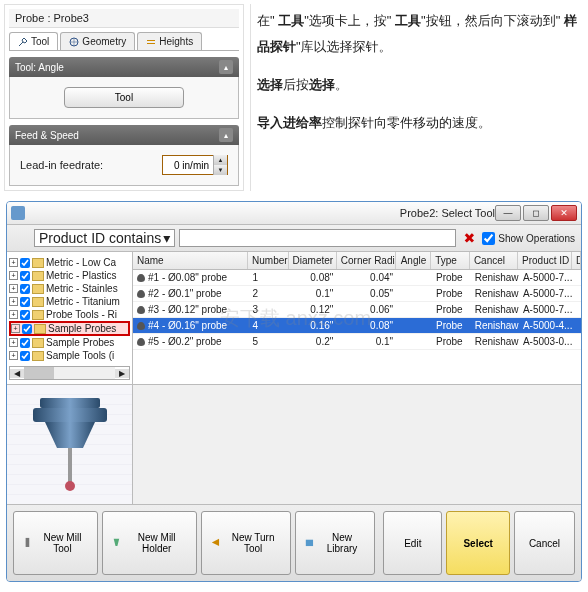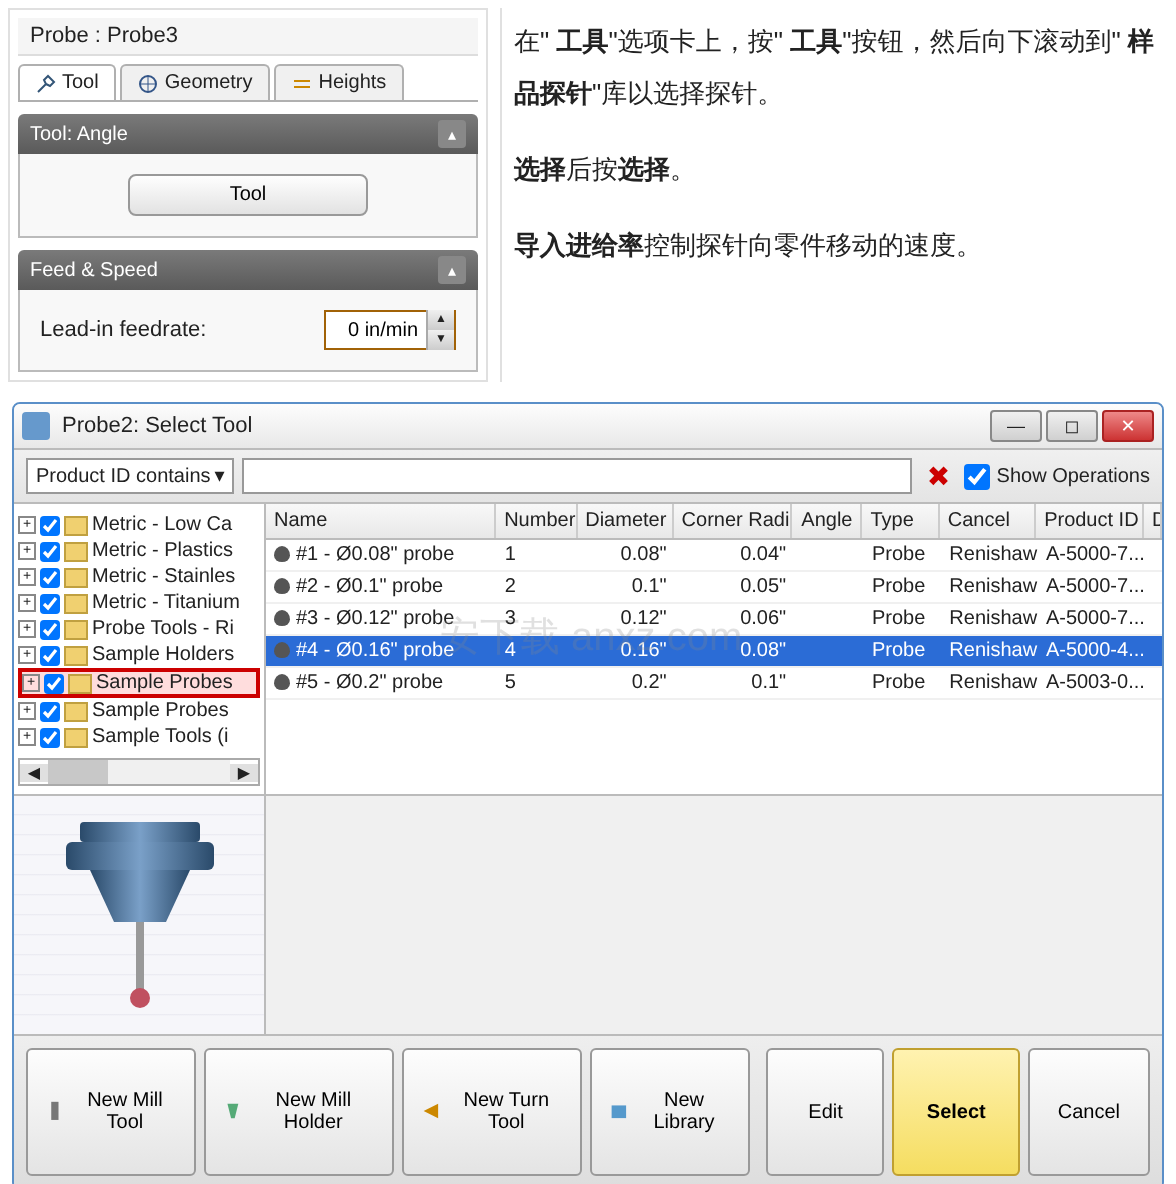--- a/index.html
+++ b/index.html
@@ -25,27 +25,27 @@
 .spinner { display: flex; flex-direction: column; }
 .spinner span { width: 14px; height: 10px; background: linear-gradient(#f0f0f0,#ccc); border-left: 1px solid #aaa; font-size: 6px; text-align: center; line-height: 10px; cursor: pointer; }
 
 .instr { flex: 1; padding: 4px 6px; font-size: 13px; line-height: 2; border-left: 1px solid #e0e0e0; }
 .instr p { margin-bottom: 12px; }
 .bold { font-weight: bold; }
 
 .dialog { margin: 6px; border: 1px solid #5a8fc8; border-radius: 4px; overflow: hidden; background: #f0f0f0; }
 .titlebar { background: linear-gradient(#fdfdfd,#e8e8e8); display: flex; align-items: center; padding: 3px 4px; border-bottom: 1px solid #bbb; }
 .titlebar-icon { width: 14px; height: 14px; background: #6699cc; border-radius: 2px; margin-right: 6px; }
-.titlebar-text { flex: 1; font-size: 11px; }
+.titlebar-text { flex: 1; font-size: 11px; text-align: right; }
 .winbtns { display: flex; gap: 2px; }
 .winbtn { width: 26px; height: 16px; border: 1px solid #888; border-radius: 2px; background: linear-gradient(#f0f0f0,#d0d0d0); display: flex; align-items: center; justify-content: center; font-size: 9px; }
 .winbtn.close { background: linear-gradient(#e88,#c33); color: #fff; border-color: #a22; }
 
 .filter-bar { display: flex; align-items: center; gap: 4px; padding: 4px 6px; background: linear-gradient(#f0f0f0,#e4e4e4); border-bottom: 1px solid #bbb; }
-.filter-sel { border: 1px solid #999; padding: 2px 4px; background: #fff; font-size: 10px; display: flex; align-items: center; gap: 2px; height: 18px; }
+.filter-sel { border: 1px solid #999; padding: 2px 4px; background: #fff; font-size: 14px; display: flex; align-items: center; gap: 2px; height: 18px; margin-left: 21px; }
 .filter-input { flex: 1; border: 1px solid #999; height: 18px; background: #fff; }
 .del-btn { width: 18px; height: 18px; display: flex; align-items: center; justify-content: center; color: #c00; font-size: 14px; }
 .chk-lbl { font-size: 10px; display: flex; align-items: center; gap: 3px; }
 
 .main-area { display: flex; background: #fff; }
 .tree-pane { width: 126px; border-right: 1px solid #bbb; padding: 4px 2px; font-size: 10px; overflow: hidden; }
 .tree-item { display: flex; align-items: center; gap: 2px; padding: 1px 0; white-space: nowrap; }
 .tree-exp { width: 9px; height: 9px; border: 1px solid #888; font-size: 7px; line-height: 7px; text-align: center; flex-shrink: 0; }
 .tree-chk { width: 10px; height: 10px; flex-shrink: 0; }
 .tree-fold { width: 12px; height: 10px; background: #f0d070; border: 1px solid #c0a040; flex-shrink: 0; }
@@ -189,26 +189,20 @@
           <span class="tree-exp">+</span>
           <input type="checkbox" class="tree-chk" checked="" style="">
           <span class="tree-fold"></span>
           <span>Metric - Titanium</span>
         </div>
         <div class="tree-item">
           <span class="tree-exp">+</span>
           <input type="checkbox" class="tree-chk" checked="" style="">
           <span class="tree-fold"></span>
           <span>Probe Tools - Ri</span>
-        </div>
-        <div class="tree-item">
-          <span class="tree-exp">+</span>
-          <input type="checkbox" class="tree-chk" checked="" style="">
-          <span class="tree-fold"></span>
-          <span>Sample Holders</span>
         </div>
         <div class="tree-item hl">
           <span class="tree-exp">+</span>
           <input type="checkbox" class="tree-chk" checked="" style="">
           <span class="tree-fold"></span>
           <span>Sample Probes</span>
         </div>
         <div class="tree-item">
           <span class="tree-exp">+</span>
           <input type="checkbox" class="tree-chk" checked="" style="">

